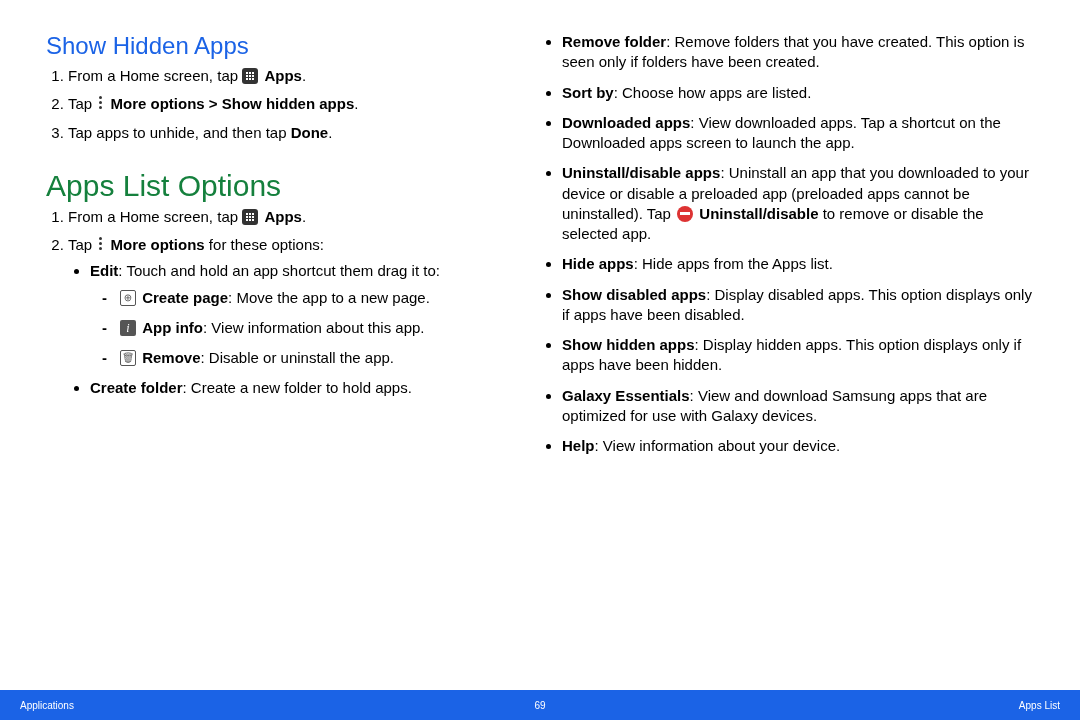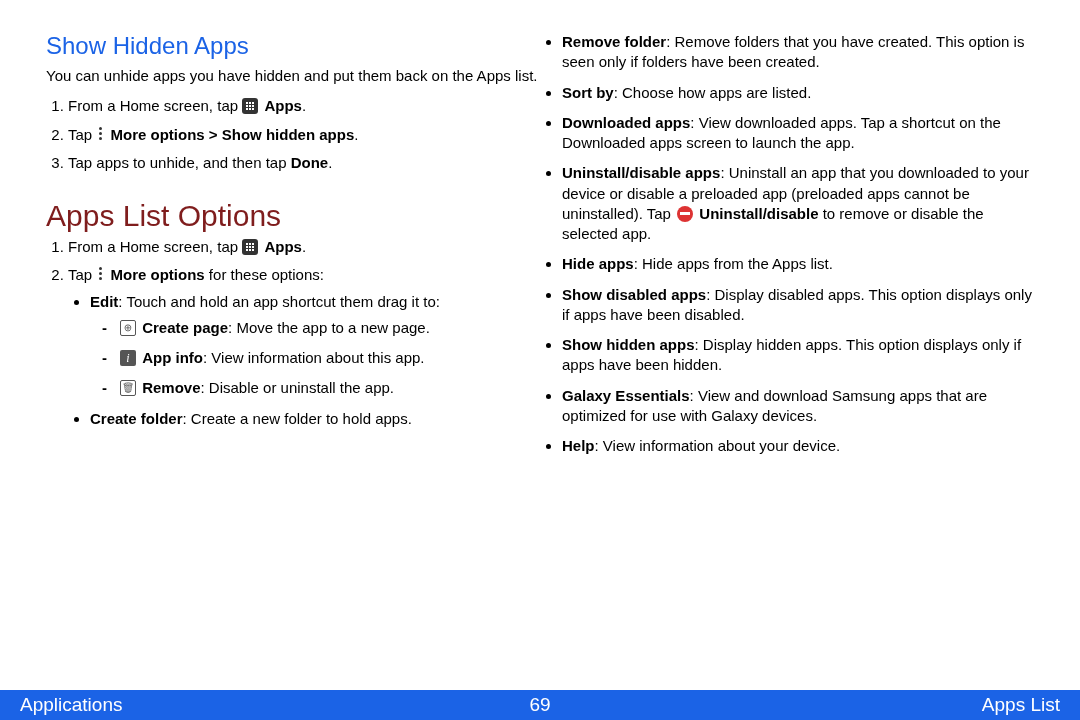--- a/index.html
+++ b/index.html
@@ -1,21 +1,21 @@
 <!DOCTYPE html>
 <html><head>
 <meta charset="utf-8">
 <style>
   * { box-sizing: border-box; margin: 0; padding: 0; }
   html, body { width: 1080px; height: 720px; font-family: Arial, Helvetica, sans-serif; background: #fff; color: #000; }
   .page { position: relative; width: 1080px; height: 720px; padding: 24px 46px 0 46px; }
   .columns { display: flex; height: 648px; }
   .col { flex: 1; }
   h2 { color: #1b63e6; font-weight: 400; font-size: 24px; margin-bottom: 6px; margin-top: 8px; }
-  h1 { color: #7f1d1d; font-weight: 400; font-size: 30px; margin-top: 26px; margin-bottom: 4px; }
+  h1 { color: #15803d; font-weight: 400; font-size: 30px; margin-top: 26px; margin-bottom: 4px; }
   p.intro { font-size: 15px; line-height: 1.35; margin-bottom: 10px; }
   ol { list-style: decimal; padding-left: 22px; font-size: 15px; }
   ol > li { margin-bottom: 8px; line-height: 1.35; }
   ul.disc { list-style: disc; padding-left: 22px; margin-top: 6px; }
   ul.disc > li { margin-bottom: 10px; line-height: 1.35; font-size: 15px; }
   ul.dash { list-style: none; padding-left: 18px; margin-top: 6px; }
   ul.dash > li { position: relative; margin-bottom: 10px; line-height: 1.35; font-size: 15px; padding-left: 12px; }
   ul.dash > li::before { content: "-"; position: absolute; left: -6px; font-weight: bold; }
   .b { font-weight: bold; }
   .apps-icon { display: inline-block; width: 16px; height: 16px; vertical-align: text-bottom; background: #333; border-radius: 3px; position: relative; margin-right: 2px; }
@@ -28,33 +28,32 @@
     radial-gradient(circle at 9px 6px,#fff 1.2px,transparent 1.3px),
     radial-gradient(circle at 3px 9px,#fff 1.2px,transparent 1.3px),
     radial-gradient(circle at 6px 9px,#fff 1.2px,transparent 1.3px),
     radial-gradient(circle at 9px 9px,#fff 1.2px,transparent 1.3px); }
   .more-icon { display: inline-block; width: 4px; height: 16px; vertical-align: text-bottom; position: relative; margin: 0 3px; }
   .more-icon span { display: block; width: 3px; height: 3px; background: #333; border-radius: 50%; margin-bottom: 2px; }
   .glyph-box { display: inline-block; width: 16px; height: 16px; border: 1px solid #555; vertical-align: text-bottom; margin-right: 2px; font-size: 10px; line-height: 14px; text-align: center; border-radius: 2px; color: #555; }
   .info-box { display: inline-block; width: 16px; height: 16px; vertical-align: text-bottom; background: #555; color: #fff; font-style: italic; font-family: Georgia, serif; font-size: 12px; line-height: 16px; text-align: center; border-radius: 2px; margin-right: 2px; }
   .uninstall-icon { display: inline-block; width: 16px; height: 16px; border-radius: 50%; background: #d33; vertical-align: text-bottom; position: relative; margin: 0 2px; }
   .uninstall-icon::after { content: ""; position: absolute; left: 3px; right: 3px; top: 6.5px; height: 3px; background: #fff; }
-  .footer { position: absolute; left: 0; right: 0; bottom: 0; height: 30px; background: #1b63e6; color: #fff; display: flex; justify-content: space-between; align-items: center; padding: 0 20px; font-size: 19px; }
+  .footer { position: absolute; left: 0; right: 0; bottom: 0; height: 30px; background: #1b63e6; color: #fff; display: flex; justify-content: space-between; align-items: center; padding: 0 20px; font-size: 10px; }
   .footer .center { position: absolute; left: 50%; transform: translateX(-50%); }
 </style>
 </head>
 <body>
 
 <div class="page">
   <div class="columns">
 
     <div class="col">
 
       <h2>Show Hidden Apps</h2>
-      <p class="intro">You can unhide apps you have hidden and put them back on the Apps list.</p>
 
       <ol>
         <li>
           <span>From a Home screen, tap </span>
           <span class="apps-icon"></span>
           <span class="b">Apps</span>.
         </li>
         <li>
           <span>Tap </span>
           <span class="more-icon"><span></span><span></span><span></span></span>

